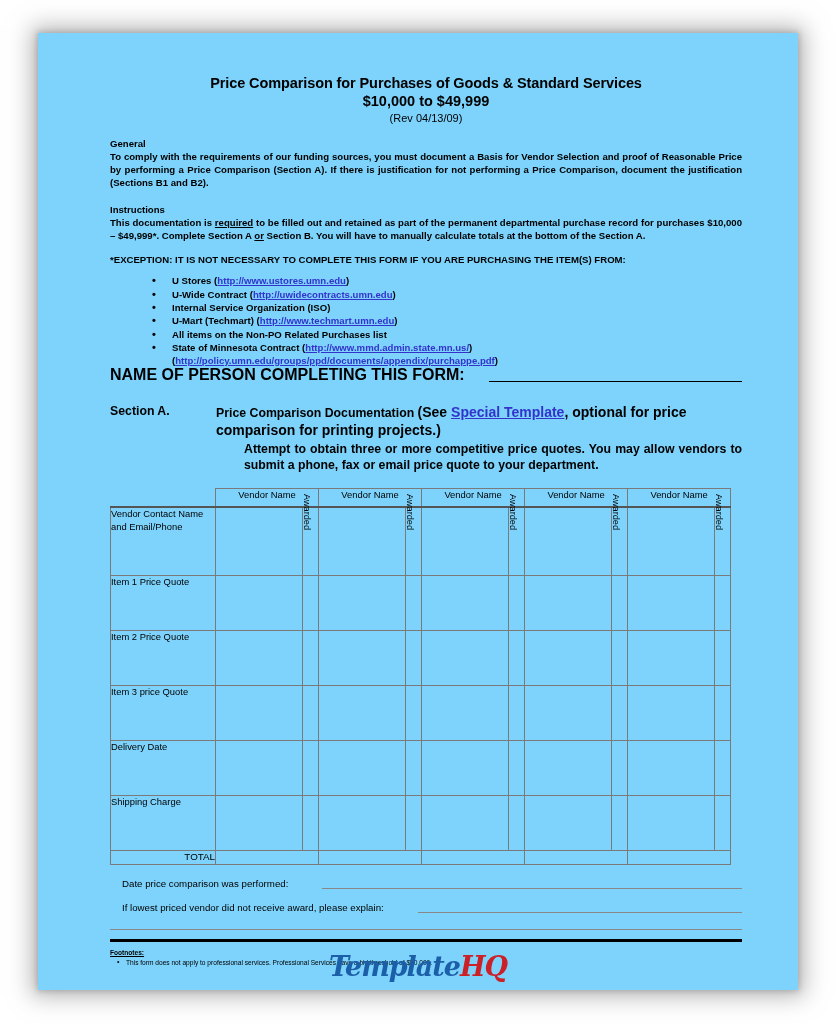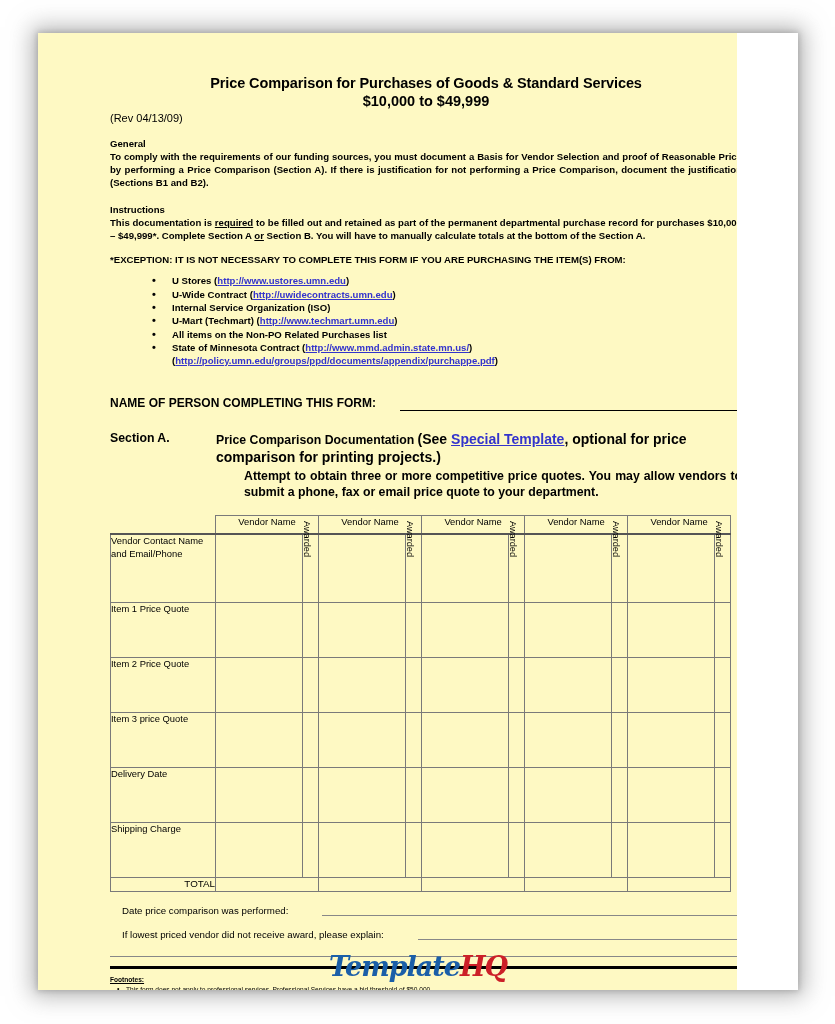--- a/index.html
+++ b/index.html
@@ -23,23 +23,23 @@
     width: 760px;
     height: 957px;
     background: #ffffff;
     box-shadow: 0 0 22px 6px rgba(120,120,120,0.55),
                 0 0 6px 1px rgba(90,90,90,0.35);
   }
   #sheet {
     position: absolute;
     left: 38px;
     top: 33px;
-    width: 699px;
+    width: 760px;
     height: 957px;
-    background: #fef9c3;
+    background: #7dd3fc;
     overflow: hidden;
   }
   .inner {
     position: absolute;
     left: 72px;
     top: 0;
     width: 632px;
   }
 
   
@@ -52,20 +52,21 @@
     letter-spacing: -0.1px;
   }
   .title2 {
     text-align: center;
     font-size: 14.5px;
     font-weight: bold;
     color: #000;
     margin-top: 2px;
   }
   .title3 {
+    text-align: center;
     font-size: 11px;
     color: #000;
     margin-top: 3px;
   }
 
   
   .sect-head {
     font-size: 9.6px;
     font-weight: bold;
     margin-top: 14px;
@@ -107,24 +108,23 @@
   }
   a.lnk {
     color: #3333cc;
     text-decoration: underline;
     font-weight: bold;
   }
   .sub-url { padding-left: 62px; font-size: 9.6px; font-weight: bold; }
 
   
   .nameline {
-    margin-top: 30px;
     display: flex;
     align-items: center;
-    font-size: 12px;
+    font-size: 16px;
     font-weight: bold;
   }
   .nameline .lbl { white-space: nowrap; }
   .nameline .rule {
     flex: 1;
     border-bottom: 1px solid #000;
     margin-left: 24px;
     height: 14px;
   }
 

